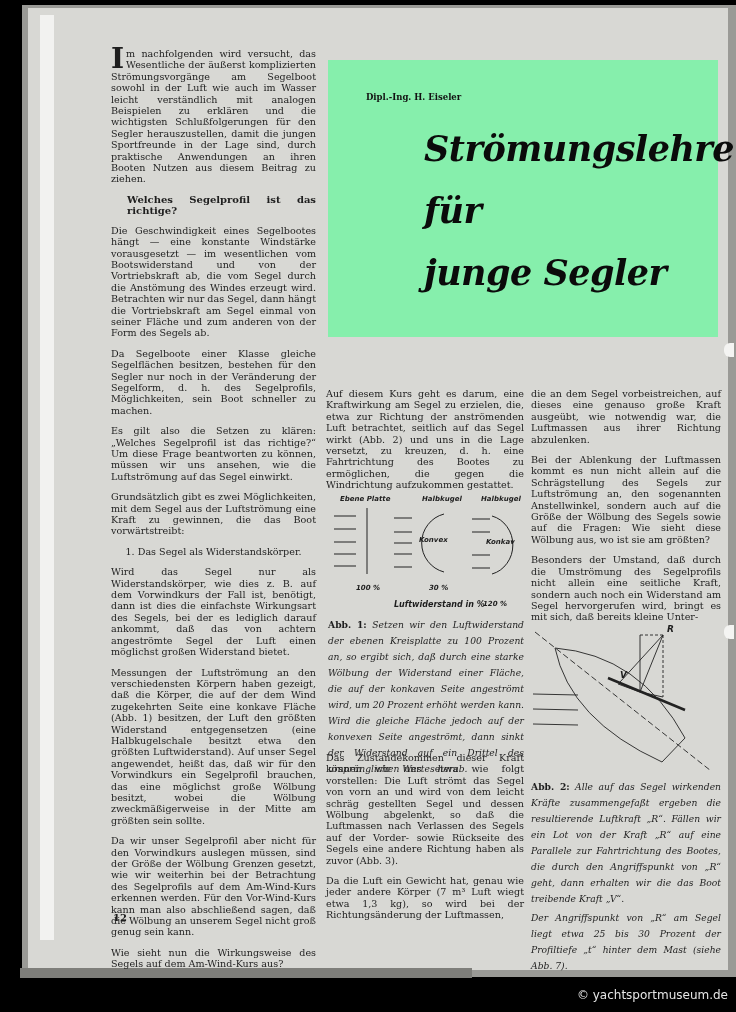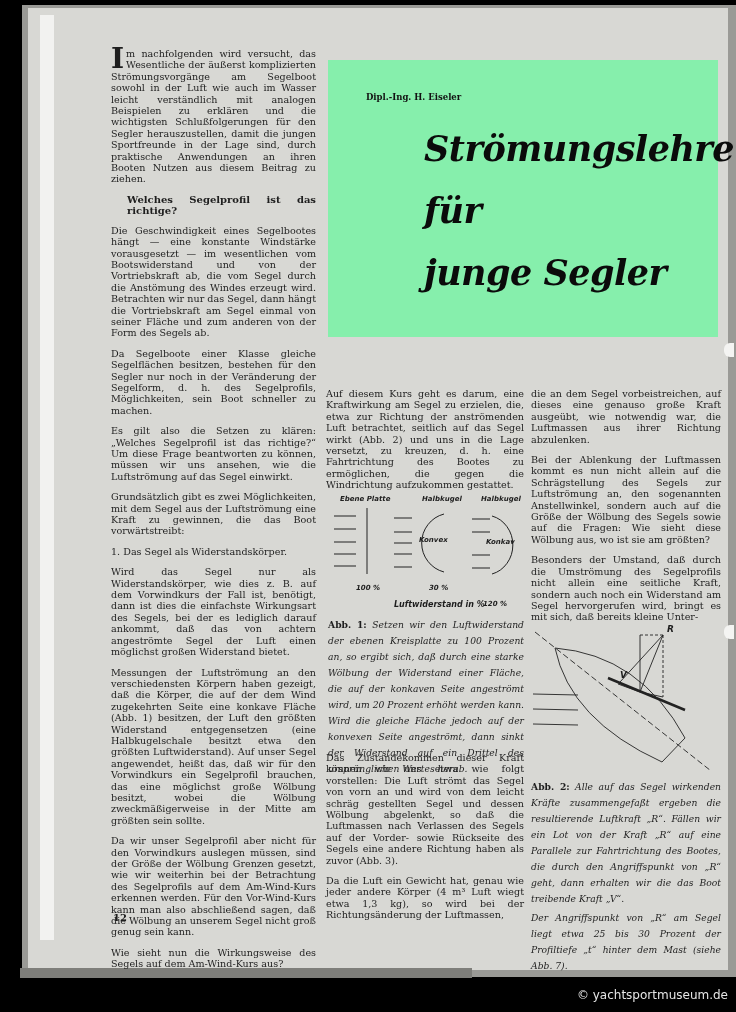--- a/index.html
+++ b/index.html
@@ -50,21 +50,21 @@
 
 <div class="col col1">
   <p>
     <span class="dropcap">I</span><span>m nachfolgenden wird versucht, das Wesentliche der äußerst komplizierten Strömungsvorgänge am Segelboot sowohl in der Luft wie auch im Wasser leicht verständlich mit analogen Beispielen zu erklären und die wichtigsten Schlußfolgerungen für den Segler herauszustellen, damit die jungen Sportfreunde in der Lage sind, durch praktische Anwendungen an ihren Booten Nutzen aus diesem Beitrag zu ziehen.</span>
   </p>
   <div class="subhead">Welches Segelprofil ist das richtige?</div>
   <p>Die Geschwindigkeit eines Segelbootes hängt — eine konstante Windstärke vorausgesetzt — im wesentlichen vom Bootswiderstand und von der Vortriebskraft ab, die vom Segel durch die Anstömung des Windes erzeugt wird. Betrachten wir nur das Segel, dann hängt die Vortriebskraft am Segel einmal von seiner Fläche und zum anderen von der Form des Segels ab.</p>
   <p>Da Segelboote einer Klasse gleiche Segelflächen besitzen, bestehen für den Segler nur noch in der Veränderung der Segelform, d. h. des Segelprofils, Möglichkeiten, sein Boot schneller zu machen.</p>
   <p>Es gilt also die Setzen zu klären: „Welches Segelprofil ist das richtige?“ Um diese Frage beantworten zu können, müssen wir uns ansehen, wie die Luftströmung auf das Segel einwirkt.</p>
   <p>Grundsätzlich gibt es zwei Möglichkeiten, mit dem Segel aus der Luftströmung eine Kraft zu gewinnen, die das Boot vorwärtstreibt:</p>
-  <p style="text-align:left">1. Das Segel als Widerstandskörper.</p>
+  <p style="text-align:center">1. Das Segel als Widerstandskörper.</p>
   <p>Wird das Segel nur als Widerstandskörper, wie dies z. B. auf dem Vorwindkurs der Fall ist, benötigt, dann ist dies die einfachste Wirkungsart des Segels, bei der es lediglich darauf ankommt, daß das von achtern angeströmte Segel der Luft einen möglichst großen Widerstand bietet.</p>
   <p>Messungen der Luftströmung an den verschiedensten Körpern haben gezeigt, daß die Körper, die auf der dem Wind zugekehrten Seite eine konkave Fläche (Abb. 1) besitzen, der Luft den größten Widerstand entgegensetzen (eine Halbkugelschale besitzt etwa den größten Luftwiderstand). Auf unser Segel angewendet, heißt das, daß wir für den Vorwindkurs ein Segelprofil brauchen, das eine möglichst große Wölbung besitzt, wobei die Wölbung zweckmäßigerweise in der Mitte am größten sein sollte.</p>
   <p>Da wir unser Segelprofil aber nicht für den Vorwindkurs auslegen müssen, sind der Größe der Wölbung Grenzen gesetzt, wie wir weiterhin bei der Betrachtung des Segelprofils auf dem Am-Wind-Kurs erkennen werden. Für den Vor-Wind-Kurs kann man also abschließend sagen, daß die Wölbung an unserem Segel nicht groß genug sein kann.</p>
   <p>Wie sieht nun die Wirkungsweise des Segels auf dem Am-Wind-Kurs aus?</p>
 </div>
 
 <div class="col col2">
   <p>Auf diesem Kurs geht es darum, eine Kraftwirkung am Segel zu erzielen, die, etwa zur Richtung der anströmenden Luft betrachtet, seitlich auf das Segel wirkt (Abb. 2) und uns in die Lage versetzt, zu kreuzen, d. h. eine Fahrtrichtung des Bootes zu ermöglichen, die gegen die Windrichtung aufzukommen gestattet.</p>
 </div>
 
@@ -107,21 +107,21 @@
   <div style="position:absolute;left:68px;top:108px;font:italic bold 8px 'DejaVu Sans',sans-serif">Luftwiderstand in %</div>
 </div>
 
 <div class="col caption" style="left:328px;top:617px;width:196px;">
   <b>Abb. 1:</b>
   <span>Setzen wir den Luftwiderstand der ebenen Kreisplatte zu 100 Prozent an, so ergibt sich, daß durch eine starke Wölbung der Widerstand einer Fläche, die auf der konkaven Seite angeströmt wird, um 20 Prozent erhöht werden kann. Wird die gleiche Fläche jedoch auf der konvexen Seite angeströmt, dann sinkt der Widerstand auf ein Drittel des ursprünglichen Wertes herab.</span>
 </div>
 
 <div class="col" style="left:326px;top:752px;width:198px;">
   <p>Das Zustandekommen dieser Kraft können wir uns etwa wie folgt vorstellen: Die Luft strömt das Segel von vorn an und wird von dem leicht schräg gestellten Segel und dessen Wölbung abgelenkt, so daß die Luftmassen nach Verlassen des Segels auf der Vorder- sowie Rückseite des Segels eine andere Richtung haben als zuvor (Abb. 3).</p>
-  <p>Da die Luft ein Gewicht hat, genau wie jeder andere Körper (4 m³ Luft wiegt etwa 1,3 kg), so wird bei der Richtungsänderung der Luftmassen,</p>
+  <p>Da die Luft ein Gewicht hat, genau wie jeder andere Körper (7 m³ Luft wiegt etwa 1,3 kg), so wird bei der Richtungsänderung der Luftmassen,</p>
 </div>
 
 <div class="col col3">
   <p>die an dem Segel vorbeistreichen, auf dieses eine genauso große Kraft ausgeübt, wie notwendig war, die Luftmassen aus ihrer Richtung abzulenken.</p>
   <p>Bei der Ablenkung der Luftmassen kommt es nun nicht allein auf die Schrägstellung des Segels zur Luftströmung an, den sogenannten Anstellwinkel, sondern auch auf die Größe der Wölbung des Segels sowie auf die Fragen: Wie sieht diese Wölbung aus, wo ist sie am größten?</p>
   <p>Besonders der Umstand, daß durch die Umströmung des Segelprofils nicht allein eine seitliche Kraft, sondern auch noch ein Widerstand am Segel hervorgerufen wird, bringt es mit sich, daß bereits kleine Unter-</p>
 </div>
 
 <div class="fig2">
   <svg width="200" height="160" viewBox="0 0 200 160">

